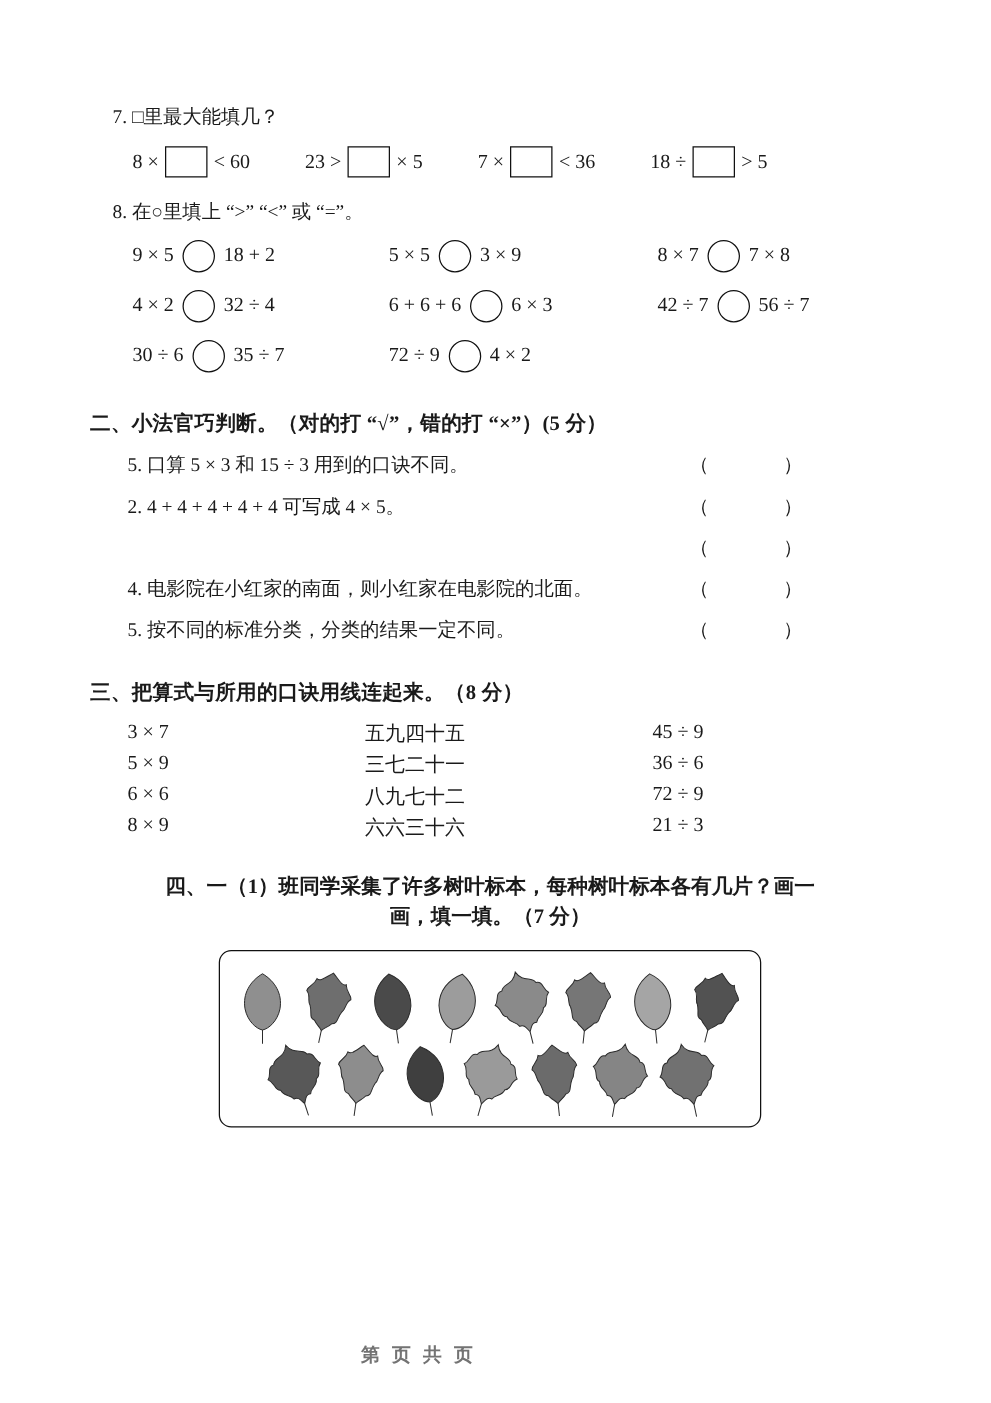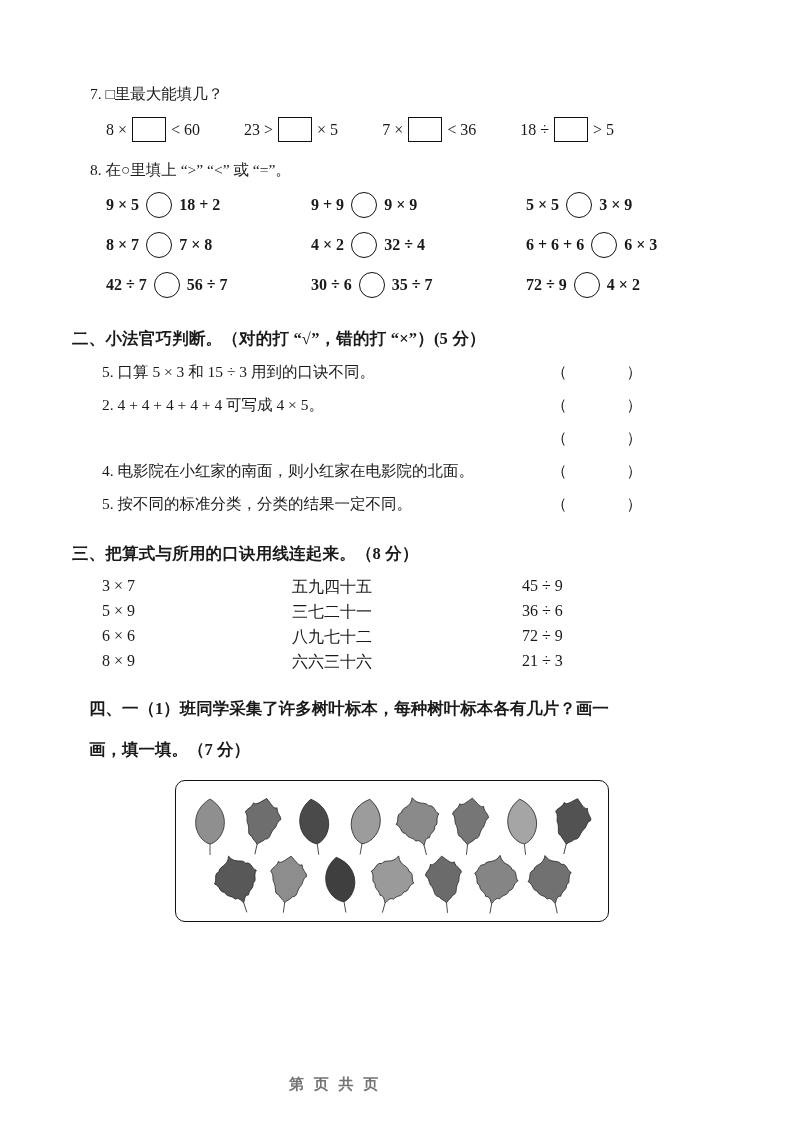--- a/index.html
+++ b/index.html
@@ -69,21 +69,20 @@
 
   
   .p8-title { margin-left: 18px; margin-top: 16px; }
   .p8-grid {
     margin-left: 34px;
     margin-top: 10px;
     display: grid;
     grid-template-columns: 205px 215px auto;
     row-gap: 14px;
     font-size: 16px;
-    font-weight: bold;
   }
   .p8-cell {
     display: flex;
     align-items: center;
     white-space: nowrap;
   }
   .circle {
     display: inline-block;
     width: 24px;
     height: 24px;
@@ -120,22 +119,23 @@
     grid-template-columns: 190px 230px auto;
     row-gap: 4px;
     font-size: 16px;
   }
 
   
   .sec4 { margin-top: 24px; }
   .sec4 p {
     font-size: 16.5px;
     font-weight: bold;
-    margin: 17px;
+    margin: 0;
     line-height: 1.5;
+    text-align: center;
   }
   .leaf-box {
     margin: 14px auto 0 auto;
     width: 432px;
     height: 140px;
     border: 1.4px solid #111;
     border-radius: 10px;
     position: relative;
     background: #fff;
     overflow: hidden;
@@ -191,25 +191,20 @@
 
     <div>
       <p class="q-line p8-title">8. 在○里填上 “&gt;” “&lt;” 或 “=”。</p>
       <div class="p8-grid">
         <div class="p8-cell">
           <span>9 × 5</span>
           <span class="circle"></span>
           <span>18 + 2</span>
         </div>
         <div class="p8-cell">
-          <span>9 + 9</span>
-          <span class="circle"></span>
-          <span>9 × 9</span>
-        </div>
-        <div class="p8-cell">
           <span>5 × 5</span>
           <span class="circle"></span>
           <span>3 × 9</span>
         </div>
 
         <div class="p8-cell">
           <span>8 × 7</span>
           <span class="circle"></span>
           <span>7 × 8</span>
         </div>

